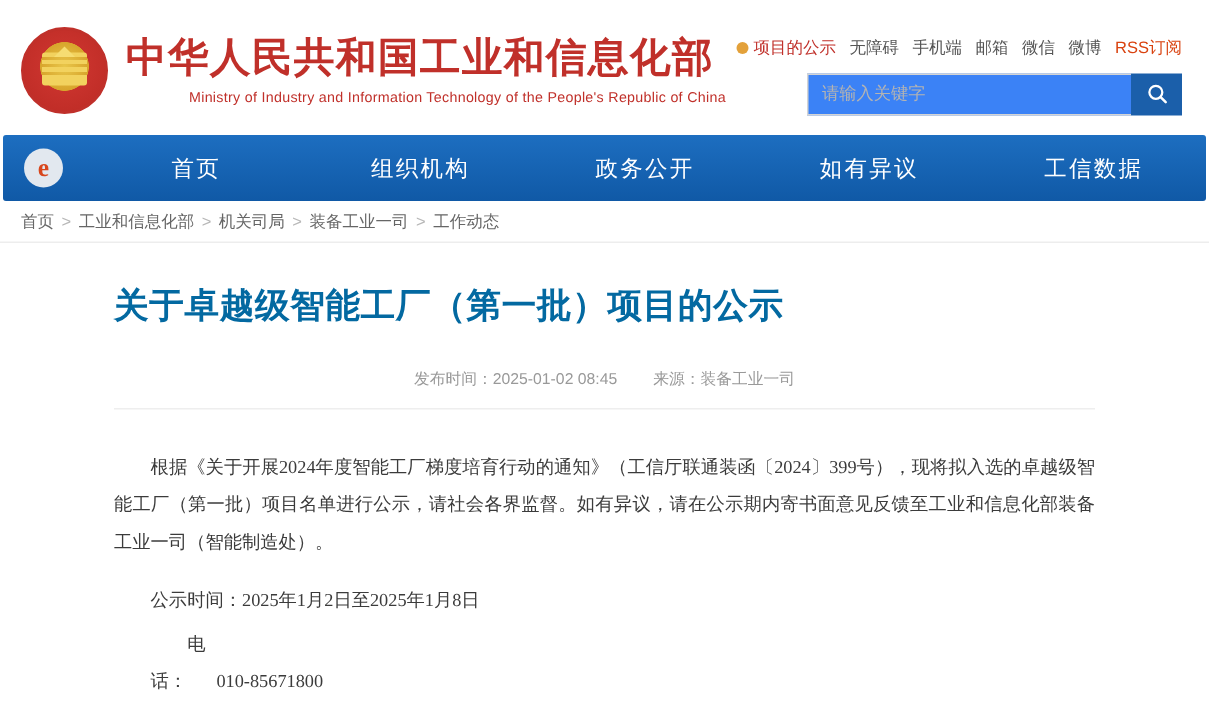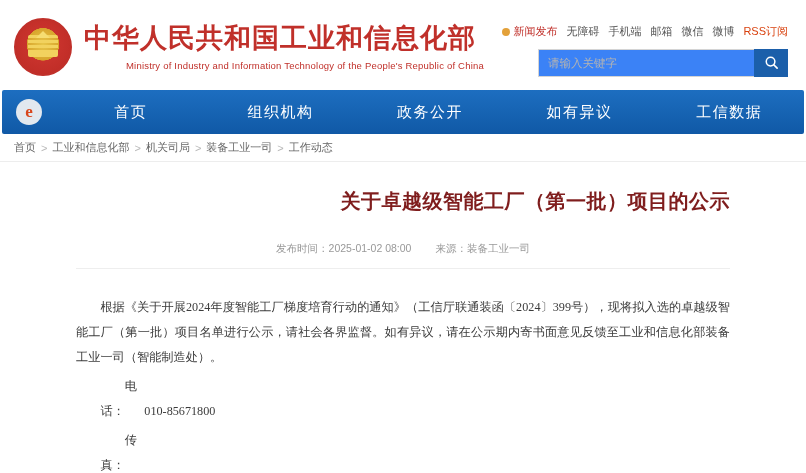--- a/index.html
+++ b/index.html
@@ -168,24 +168,24 @@
 
   
   .article-wrap {
     padding: 0 76px;
   }
   .article {
     background: #fff;
     padding-top: 26px;
   }
   .art-title {
-    text-align: right;
-    font-size: 20px;
+    text-align: left;
+    font-size: 23px;
     font-weight: bold;
-    color: #7f1d1d;
+    color: #0369a1;
     font-family: "Liberation Sans", sans-serif;
     letter-spacing: .5px;
   }
   .art-meta {
     text-align: center;
     font-size: 10.5px;
     color: #999;
     margin-top: 27px;
     padding-bottom: 12px;
     border-bottom: 1px solid #eeeeee;
@@ -213,21 +213,21 @@
 
   <div class="header">
     <div class="emblem"></div>
     <div class="titleblock">
       <div class="title-cn">中华人民共和国工业和信息化部</div>
       <div class="title-en">Ministry of Industry and Information Technology of the People's Republic of China</div>
     </div>
 
     <div class="header-right">
       <div class="toplinks">
-        <span class="lk accent"><span class="dot"></span><span>新闻发布</span></span>
+        <span class="lk accent"><span class="dot"></span><span>项目的公示</span></span>
         <span class="lk">无障碍</span>
         <span class="lk">手机端</span>
         <span class="lk">邮箱</span>
         <span class="lk">微信</span>
         <span class="lk">微博</span>
         <span class="lk red">RSS订阅</span>
       </div>
 
       <div class="searchbar">
         <input type="text" placeholder="请输入关键字" style="">
@@ -264,26 +264,27 @@
     <span class="c">装备工业一司</span>
     <span class="sep">&gt;</span>
     <span class="c">工作动态</span>
   </div>
 
   <div class="article-wrap">
     <div class="article">
       <div class="art-title">关于卓越级智能工厂（第一批）项目的公示</div>
 
       <div class="art-meta">
-        <span>发布时间：2025-01-02 08:00</span>
+        <span>发布时间：2025-01-02 08:45</span>
         <span>来源：装备工业一司</span>
       </div>
 
       <div class="art-body">
         <p class="indent">根据《关于开展2024年度智能工厂梯度培育行动的通知》（工信厅联通装函〔2024〕399号），现将拟入选的卓越级智能工厂（第一批）项目名单进行公示，请社会各界监督。如有异议，请在公示期内寄书面意见反馈至工业和信息化部装备工业一司（智能制造处）。</p>
+        <p class="indent gap">公示时间：2025年1月2日至2025年1月8日</p>
         <p class="indent kv">
           <span class="k">电    话：</span><span>010-85671800</span>
         </p>
         <p class="indent kv">
           <span class="k">传    真：</span>
         </p>
 
       </div>
 
     </div>

